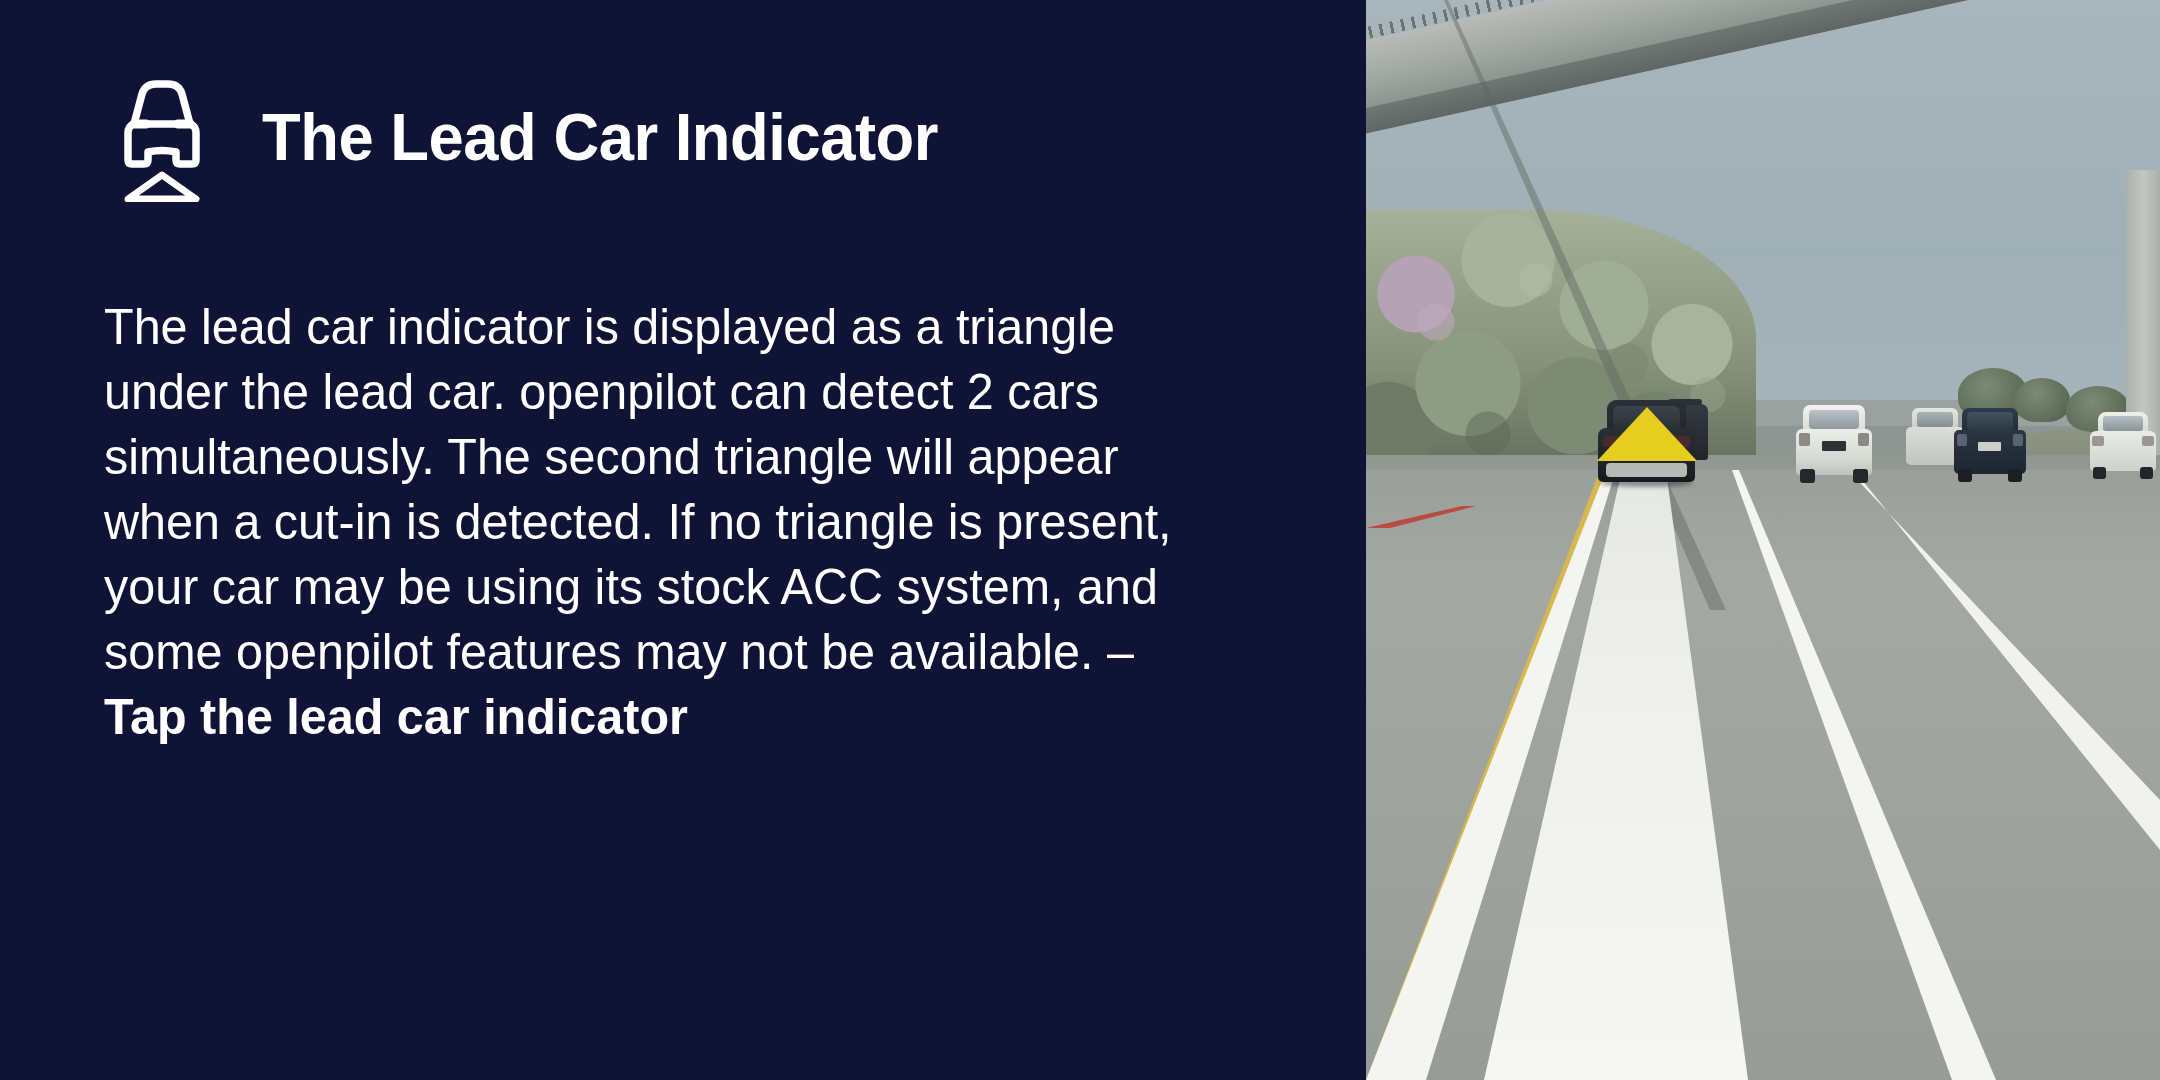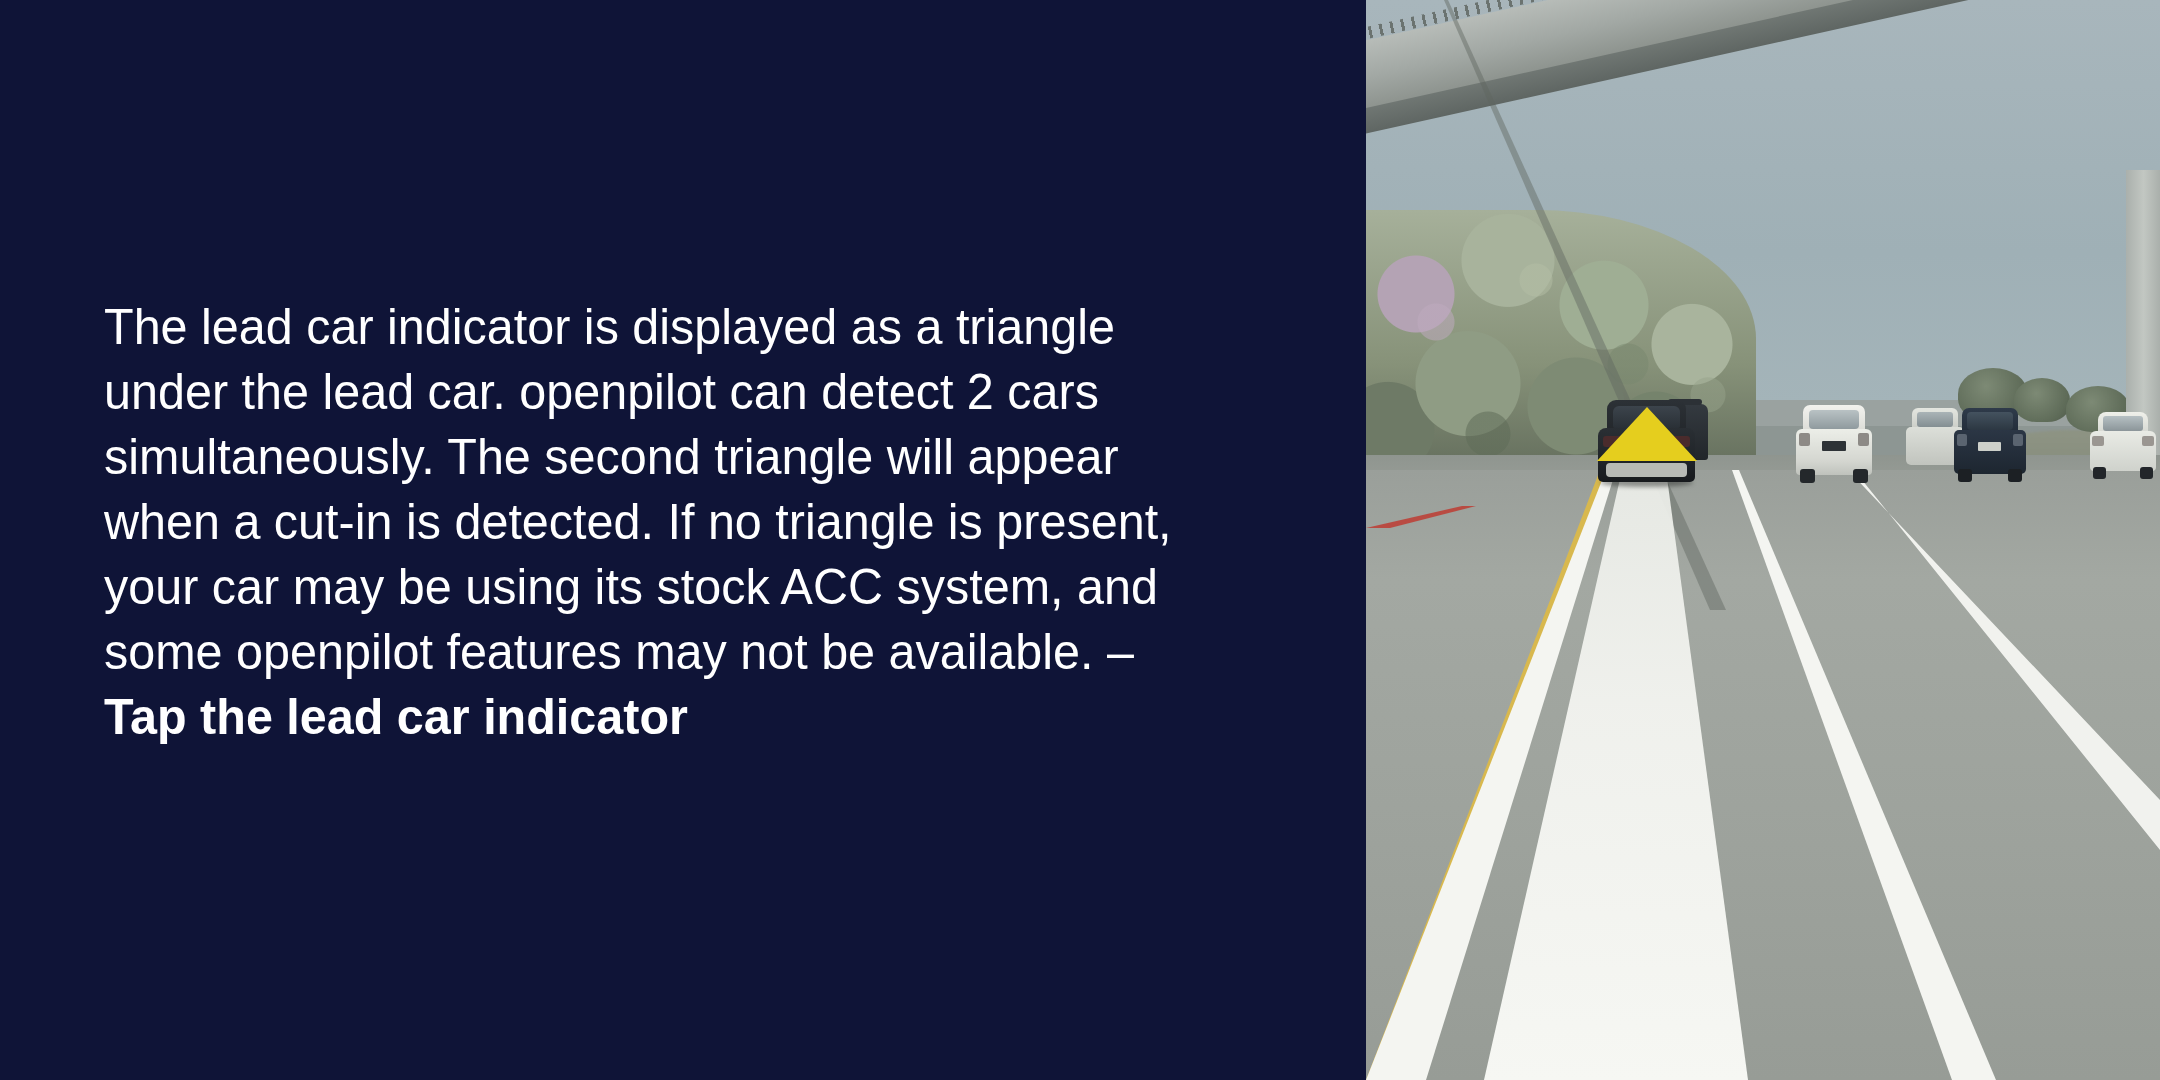--- a/index.html
+++ b/index.html
@@ -412,20 +412,39 @@
   }
   .lead-triangle svg { display:block; }
 </style>
 </head>
 <body>
 
 <div class="page">
 
   <div class="left-panel">
 
+    <div class="header-row">
+
+      <div class="lead-icon">
+        <svg viewBox="0 0 116 130" xmlns="http://www.w3.org/2000/svg">
+
+          <path d="M30 52 L38 22 Q41 12 52 12 L64 12 Q75 12 78 22 L86 52" fill="none" stroke="#ffffff" stroke-width="7.5" stroke-linecap="round" stroke-linejoin="round"></path>
+          <path d="M30 52 Q24 54 24 61 L24 88 Q24 92 28 92 L40 92 Q44 92 44 88 L44 80
+                   Q58 77 72 80 L72 88 Q72 92 76 92 L88 92 Q92 92 92 88 L92 61
+                   Q92 54 86 52 Z" fill="none" stroke="#ffffff" stroke-width="7.5" stroke-linecap="round" stroke-linejoin="round"></path>
+
+          <path d="M30 52 L42 52" stroke="#ffffff" stroke-width="9" stroke-linecap="round"></path>
+          <path d="M74 52 L86 52" stroke="#ffffff" stroke-width="9" stroke-linecap="round"></path>
+
+          <path d="M58 103 L92 127 L24 127 Z" fill="none" stroke="#ffffff" stroke-width="7" stroke-linejoin="round" stroke-linecap="round"></path>
+        </svg>
+      </div>
+
+      <h1 class="panel-title">The Lead Car Indicator</h1>
+    </div>
 
     <p class="body-text"><span>The lead car indicator is displayed as a triangle under the lead car. openpilot can detect 2 cars simultaneously. The second triangle will appear when a cut-in is detected. If no triangle is present, your car may be using its stock ACC system, and some openpilot features may not be available. – </span><span class="emph">Tap the lead car indicator</span></p>
   </div>
 
   <div class="right-panel">
 
     <div class="sky"></div>
 
     <div class="far-overpass"></div>
     <div class="far-overpass2"></div>

